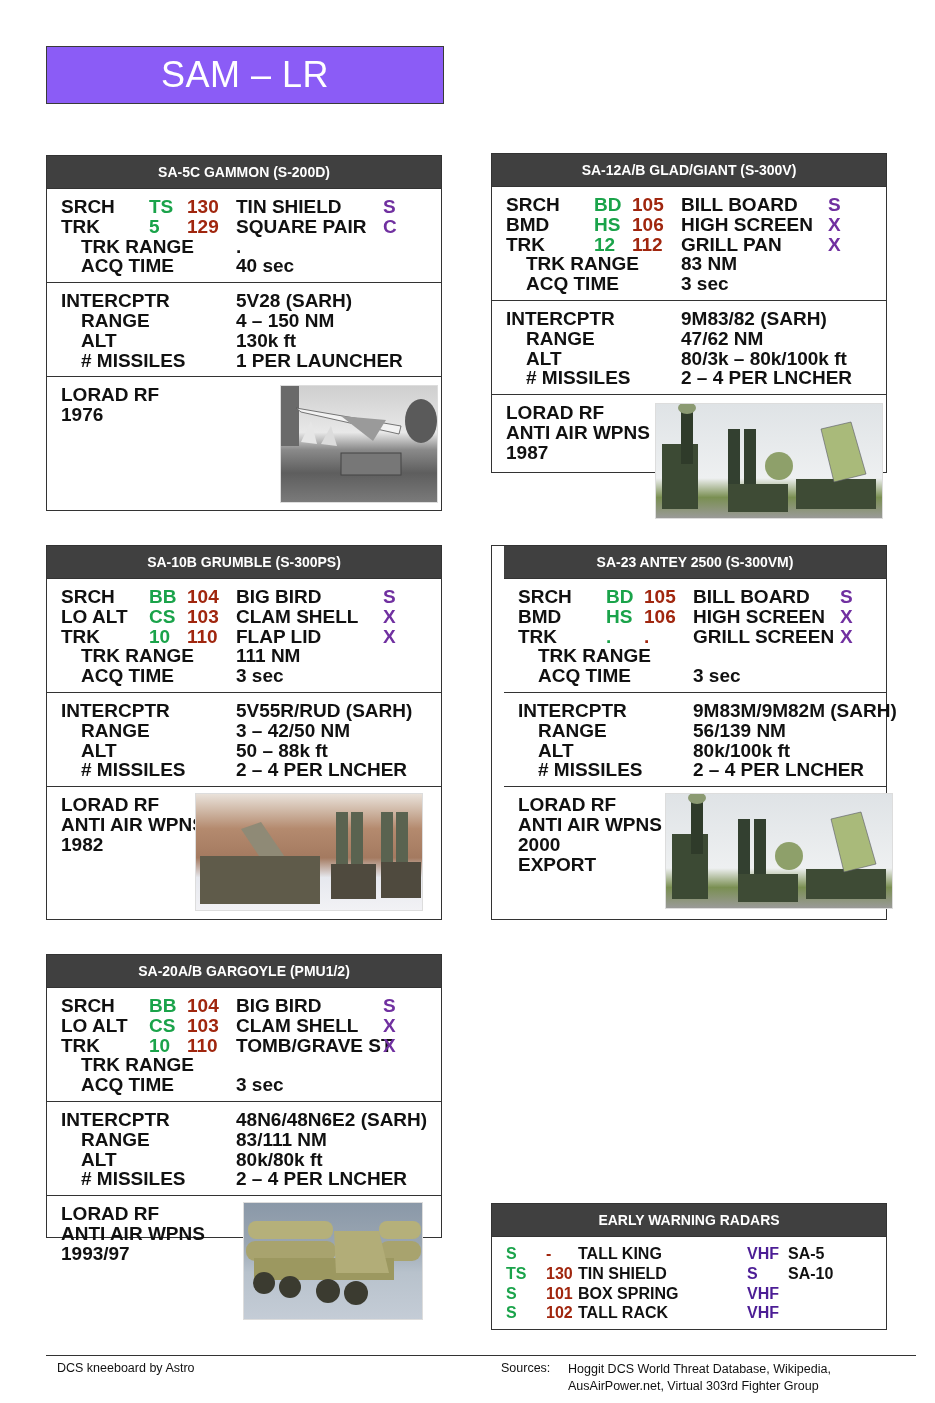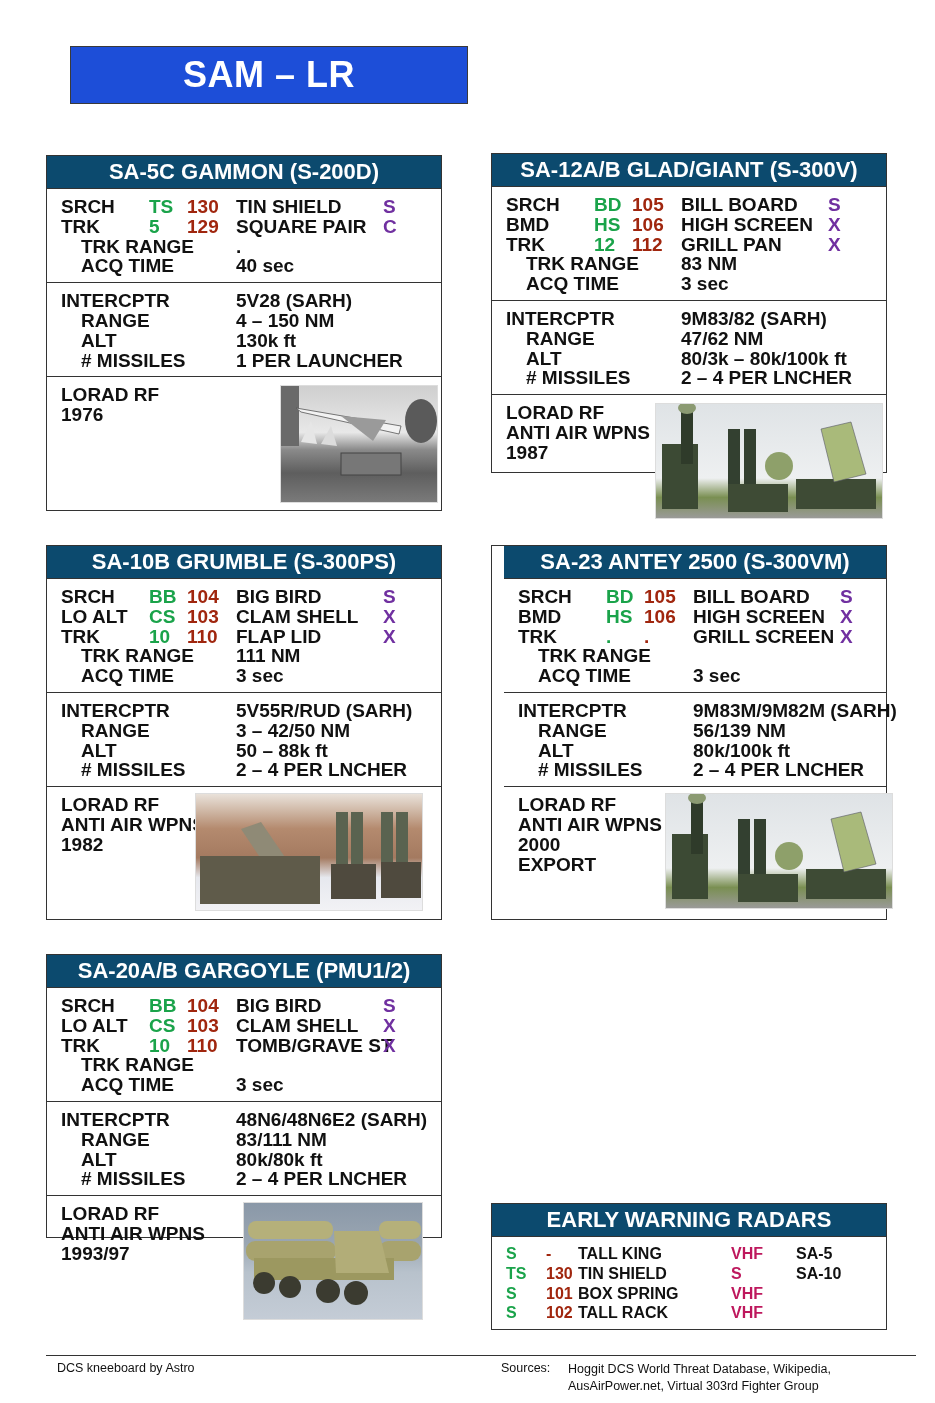--- a/index.html
+++ b/index.html
@@ -3,30 +3,30 @@
 <meta charset="utf-8">
 <style>
   html, body { margin: 0; padding: 0; background: #ffffff; }
   body {
     width: 935px; height: 1403px; position: relative; overflow: hidden;
     font-family: "Liberation Sans", "DejaVu Sans", sans-serif;
     color: #111;
   }
   .title-box {
     position: absolute; left: 46px; top: 46px; width: 396px; height: 56px;
-    background: #1d4ed8; border: 1px solid #3a3a3a;
+    background: #8b5cf6; border: 1px solid #3a3a3a;
     display: flex; align-items: center; justify-content: center;
-    color: #fff; font-weight: bold; font-size: 36px; letter-spacing: 0.5px; margin-left: 24px;
+    color: #fff; font-weight: normal; font-size: 36px; letter-spacing: 0.5px;
   }
   .card {
     position: absolute; width: 396px; border: 1.5px solid #333; background: #fff;
     box-sizing: border-box;
   }
   .card-header {
-    background: #0c4a6e; color: #fff; font-weight: bold; font-size: 22px;
+    background: #404040; color: #fff; font-weight: bold; font-size: 14px;
     text-align: center; height: 32px; line-height: 32px;
     border-bottom: 1.5px solid #333;
   }
   .sect { padding: 8px 0 6px 14px; font-weight: bold; font-size: 19px; line-height: 19.8px; }
   .sect + .sect { border-top: 1.5px solid #333; }
   .row { position: relative; height: 19.8px; white-space: nowrap; }
   .row span { position: absolute; top: 0; }
   .c-label { left: 0; }
   .c-label.ind { left: 20px; }
   .c-code { left: 88px; color: #1aa34a; }
@@ -36,22 +36,22 @@
   .c-val  { left: 175px; }
   .lorad { position: relative; height: 126px; }
   .photo {
     position: absolute; overflow: hidden; border: 1px solid #ddd;
   }
   .ew-row { position: relative; height: 19.8px; white-space: nowrap; font-weight: bold; font-size: 16px; }
   .ew-row span { position: absolute; top: 0; }
   .ew-a { left: 0; color: #1aa34a; }
   .ew-b { left: 40px; color: #a0260e; }
   .ew-c { left: 72px; }
-  .ew-d { left: 225px; color: #be185d; }
-  .ew-e { left: 282px; margin-left: 8px; }
+  .ew-d { left: 241px; color: #4c1d95; }
+  .ew-e { left: 282px; }
   .footer-line { position: absolute; left: 46px; top: 1355px; width: 870px; height: 1px; background: #333; }
   .footer-left { position: absolute; left: 57px; top: 1361px; font-size: 12.5px; font-family: "Liberation Sans", sans-serif; }
   .footer-src-label { position: absolute; left: 501px; top: 1361px; font-size: 12.5px; text-align: right; }
   .footer-src { position: absolute; left: 568px; top: 1361px; font-size: 12.5px; line-height: 17px; }
 </style>
 </head>
 <body>
 
 <div class="title-box">SAM – LR</div>
 

